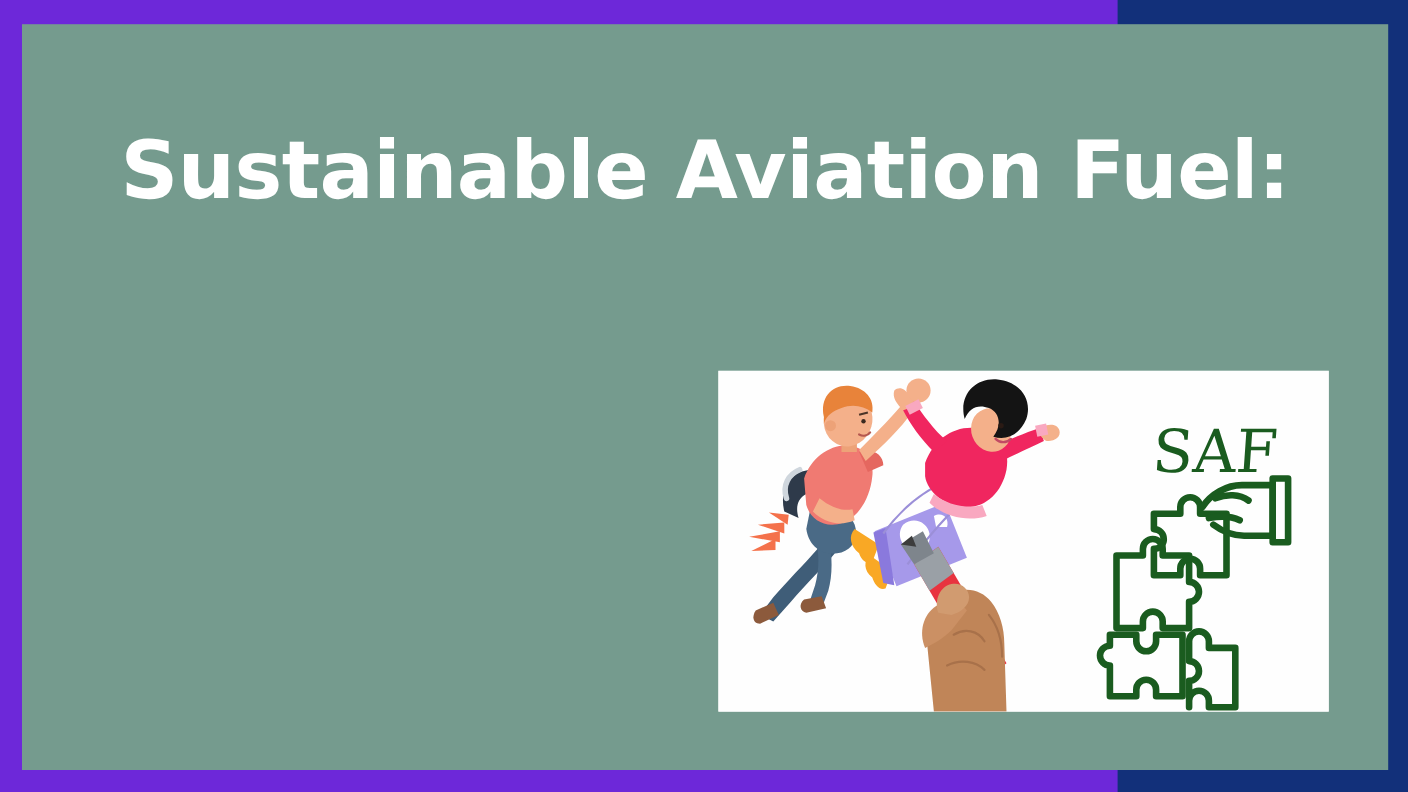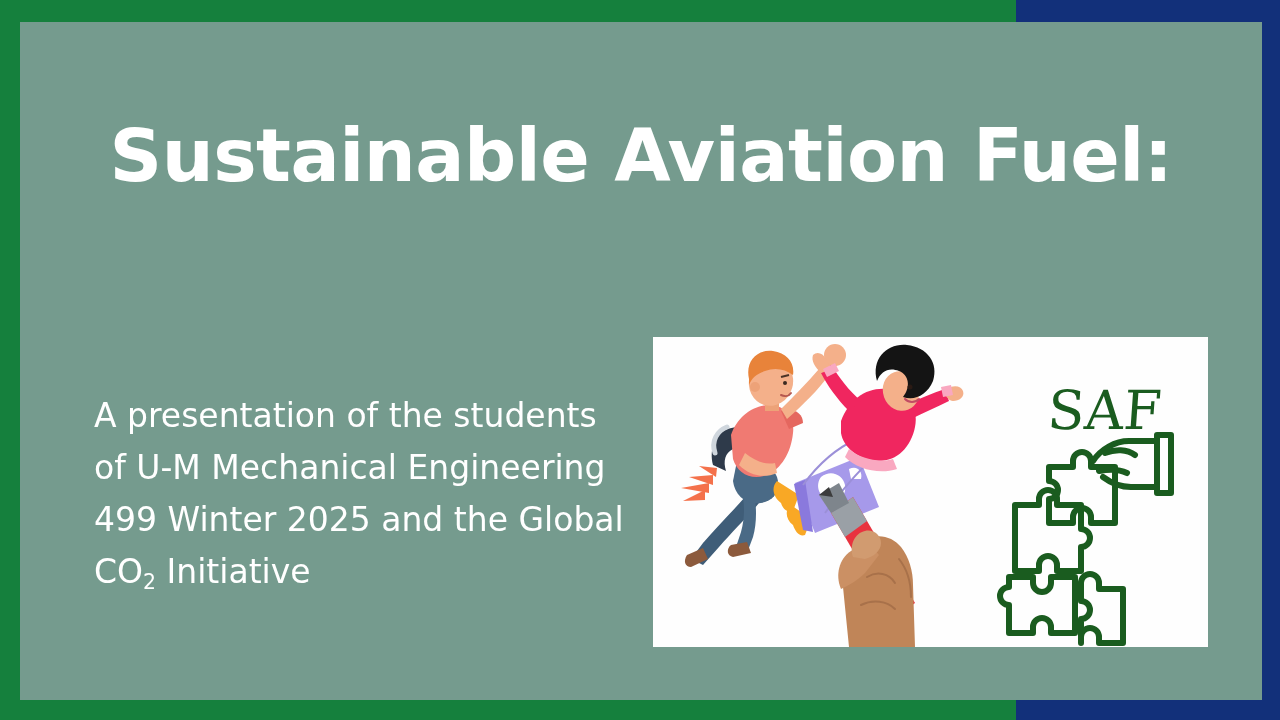--- a/index.html
+++ b/index.html
@@ -12,21 +12,21 @@
   }
   body {
     font-family: "Liberation Sans", sans-serif;
   }
 
   
   #slide {
     position: relative;
     width: 1016px;
     height: 720px;
-    background: #15803d;
+    background: #6d28d9;
   }
   #slide-canvas {
     position: absolute;
     left: 20px;
     top: 22px;
     width: 1242px;
     height: 678px;
     background: #759b8e;
     overflow: hidden;
   }
@@ -82,21 +82,20 @@
 <body>
 
 <div id="slide">
 
   <div id="slide-canvas">
 
     <div id="title-block">
       <span class="title-line">Sustainable Aviation Fuel:</span>
     </div>
 
-    <div id="subtitle-block"><span>A presentation of the students of U-M Mechanical Engineering 499 Winter 2025 and the Global CO</span><sub>2</sub><span> Initiative</span></div>
 
     <div id="illustration-panel">
       <svg id="illustration-svg" viewBox="0 0 555 310" xmlns="http://www.w3.org/2000/svg">
 
         <rect x="0" y="0" width="555" height="310" fill="#fefefe"></rect>
 
         <g>
 
           <g fill="#f4663c" opacity="0.92">
             <path d="M52 153 L30 164 L52 163 Z"></path>

